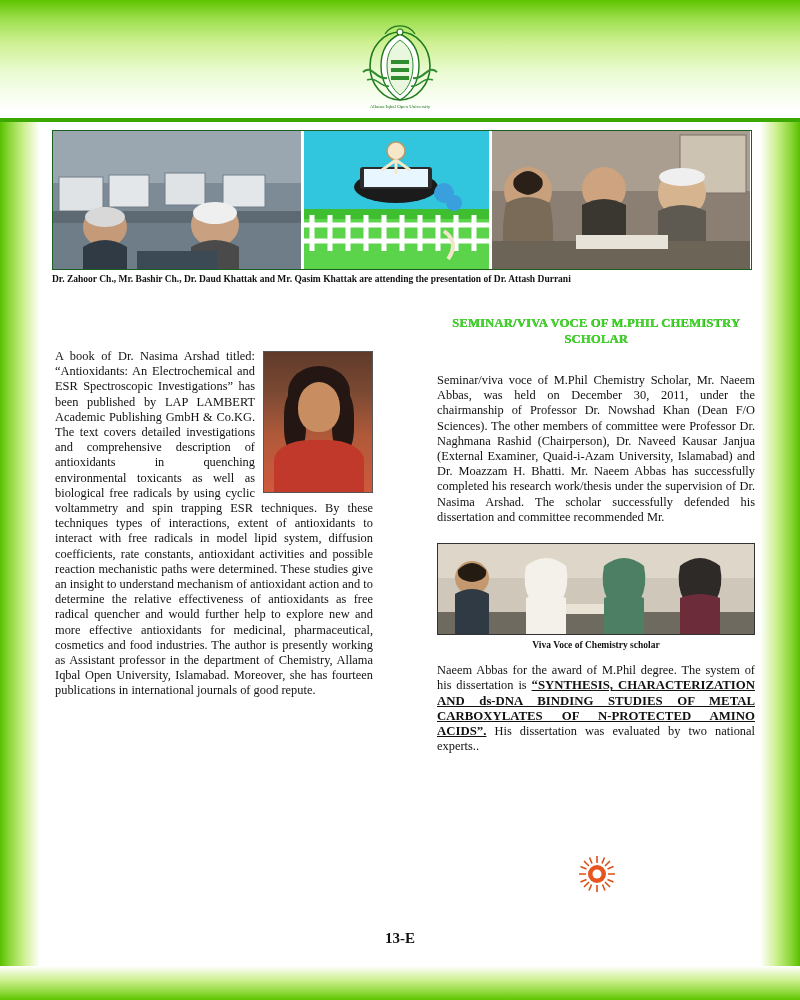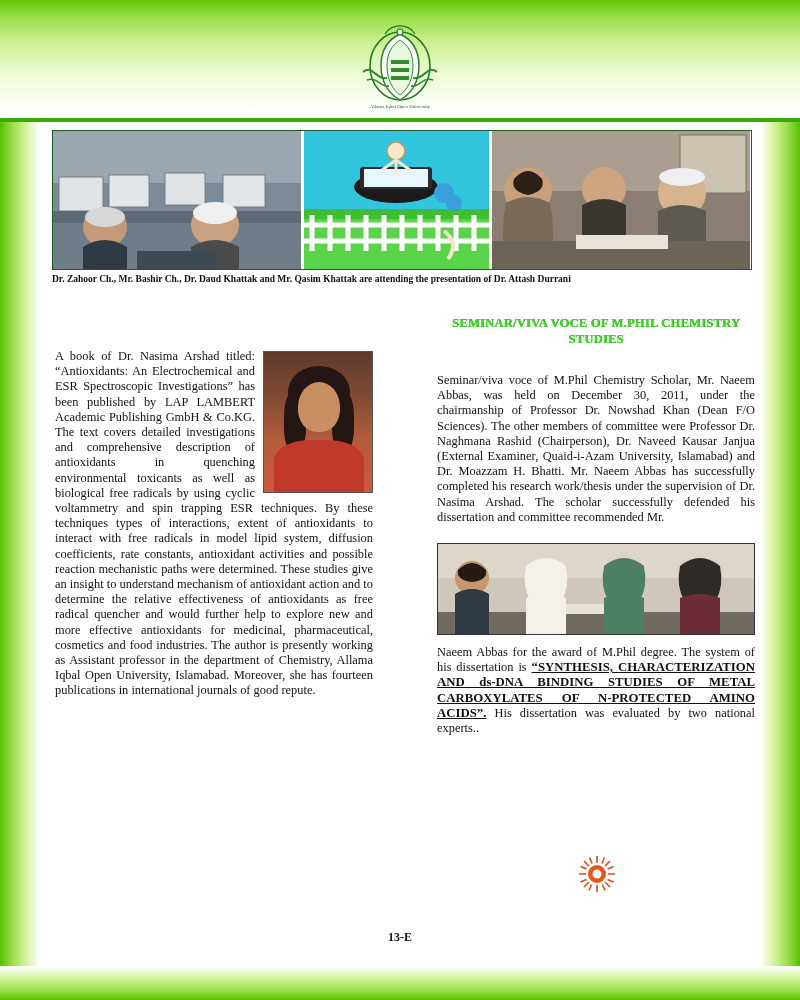--- a/index.html
+++ b/index.html
@@ -214,21 +214,21 @@
     width: 38px;
     height: 38px;
   }
 
   .page-number {
     position: absolute;
     left: 0;
     top: 930px;
     width: 800px;
     text-align: center;
-    font-size: 12px;
+    font-size: 15px;
     font-weight: bold;
     color: #111;
     font-family: "Liberation Serif", serif;
   }
 </style>
 </head>
 <body>
 
 <div class="page"></div>
 <div class="inner-white"></div>
@@ -322,21 +322,21 @@
     <div class="hair2"></div>
     <div class="hair3"></div>
     <div class="face"></div>
     <div class="body"></div>
   </div>
   <p>A book of Dr. Nasima Arshad titled: “Antioxidants: An Electrochemical and ESR Spectroscopic Investigations” has been published by LAP LAMBERT Academic Publishing GmbH &amp; Co.KG. The text covers detailed investigations and comprehensive description of antioxidants in quenching environmental toxicants as well as biological free radicals by using cyclic voltammetry and spin trapping ESR techniques. By these techniques types of interactions, extent of antioxidants to interact with free radicals in model lipid system, diffusion coefficients, rate constants, antioxidant activities and possible reaction mechanistic paths were determined. These studies give an insight to understand mechanism of antioxidant action and to determine the relative effectiveness of antioxidants as free radical quencher and would further help to explore new and more effective antioxidants for medicinal, pharmaceutical, cosmetics and food industries. The author is presently working as Assistant professor in the department of Chemistry, Allama Iqbal Open University, Islamabad. Moreover, she has fourteen publications in international journals of good repute.</p>
 </div>
 
 <div class="col-right">
   <div class="spacer-10"></div>
-  <div class="heading">SEMINAR/VIVA VOCE OF M.PHIL CHEMISTRY STUDIES</div>
+  <div class="heading">SEMINAR/VIVA VOCE OF M.PHIL CHEMISTRY SCHOLAR</div>
   <div class="spacer-26"></div>
   <p>Seminar/viva voce of M.Phil Chemistry Scholar, Mr. Naeem Abbas, was held on December 30, 2011, under the chairmanship of Professor Dr. Nowshad Khan (Dean F/O Sciences). The other members of committee were Professor Dr. Naghmana Rashid (Chairperson), Dr. Naveed Kausar Janjua (External Examiner, Quaid-i-Azam University, Islamabad) and Dr. Moazzam H. Bhatti. Mr. Naeem Abbas has successfully completed his research work/thesis under the supervision of Dr. Nasima Arshad. The scholar successfully defended his dissertation and committee recommended Mr.</p>
   <div class="spacer-18"></div>
   <div class="viva-photo">
     <svg width="316" height="90" viewBox="0 0 316 90">
       <rect x="0" y="0" width="316" height="90" fill="#cfc8ba"></rect>
       <rect x="0" y="0" width="316" height="34" fill="#ded7c9"></rect>
       <rect x="0" y="68" width="316" height="22" fill="#6f6a60"></rect>
       <rect x="118" y="60" width="86" height="10" fill="#e9e3d6"></rect>
       <ellipse cx="34" cy="34" rx="17" ry="17" fill="#c4996f"></ellipse>
@@ -346,20 +346,21 @@
       <path d="M88 22 q20 -16 40 0 q4 20 -4 34 l-32 0 q-8 -14 -4 -34z" fill="#f4f1ea"></path>
       <path d="M88 54 q20 -8 40 0 l0 36 h-40 z" fill="#f4f1ea"></path>
       <ellipse cx="186" cy="34" rx="18" ry="18" fill="#caa076"></ellipse>
       <path d="M166 22 q20 -16 40 0 q4 20 -4 34 l-32 0 q-8 -14 -4 -34z" fill="#4c7f63"></path>
       <path d="M166 54 q20 -8 40 0 l0 36 h-40 z" fill="#4c7f63"></path>
       <ellipse cx="262" cy="34" rx="18" ry="18" fill="#d2a87e"></ellipse>
       <path d="M242 22 q20 -16 40 0 q4 20 -4 34 l-32 0 q-8 -14 -4 -34z" fill="#2d2a28"></path>
       <path d="M242 54 q20 -8 40 0 l0 36 h-40 z" fill="#6d2c3a"></path>
     </svg>
   </div>
+  <div class="viva-caption">Viva Voce of Chemistry scholar</div>
   <div class="spacer-10"></div>
   <p>
     <span>Naeem  Abbas for the award of M.Phil degree. The system of his dissertation is </span><span class="title-bold">“SYNTHESIS, CHARACTERIZATION AND ds-DNA BINDING STUDIES OF METAL CARBOXYLATES OF N-PROTECTED AMINO ACIDS”.</span><span> His dissertation was evaluated by two national experts..</span>
   </p>
 </div>
 
 <div class="sun">
   <svg viewBox="0 0 38 38" width="38" height="38">
     <g stroke="#d94f1a" stroke-width="1.6">
       <path d="M19 1 v7 M19 30 v7 M1 19 h7 M30 19 h7 M6 6 l5 5 M27 27 l5 5 M32 6 l-5 5 M11 27 l-5 5

